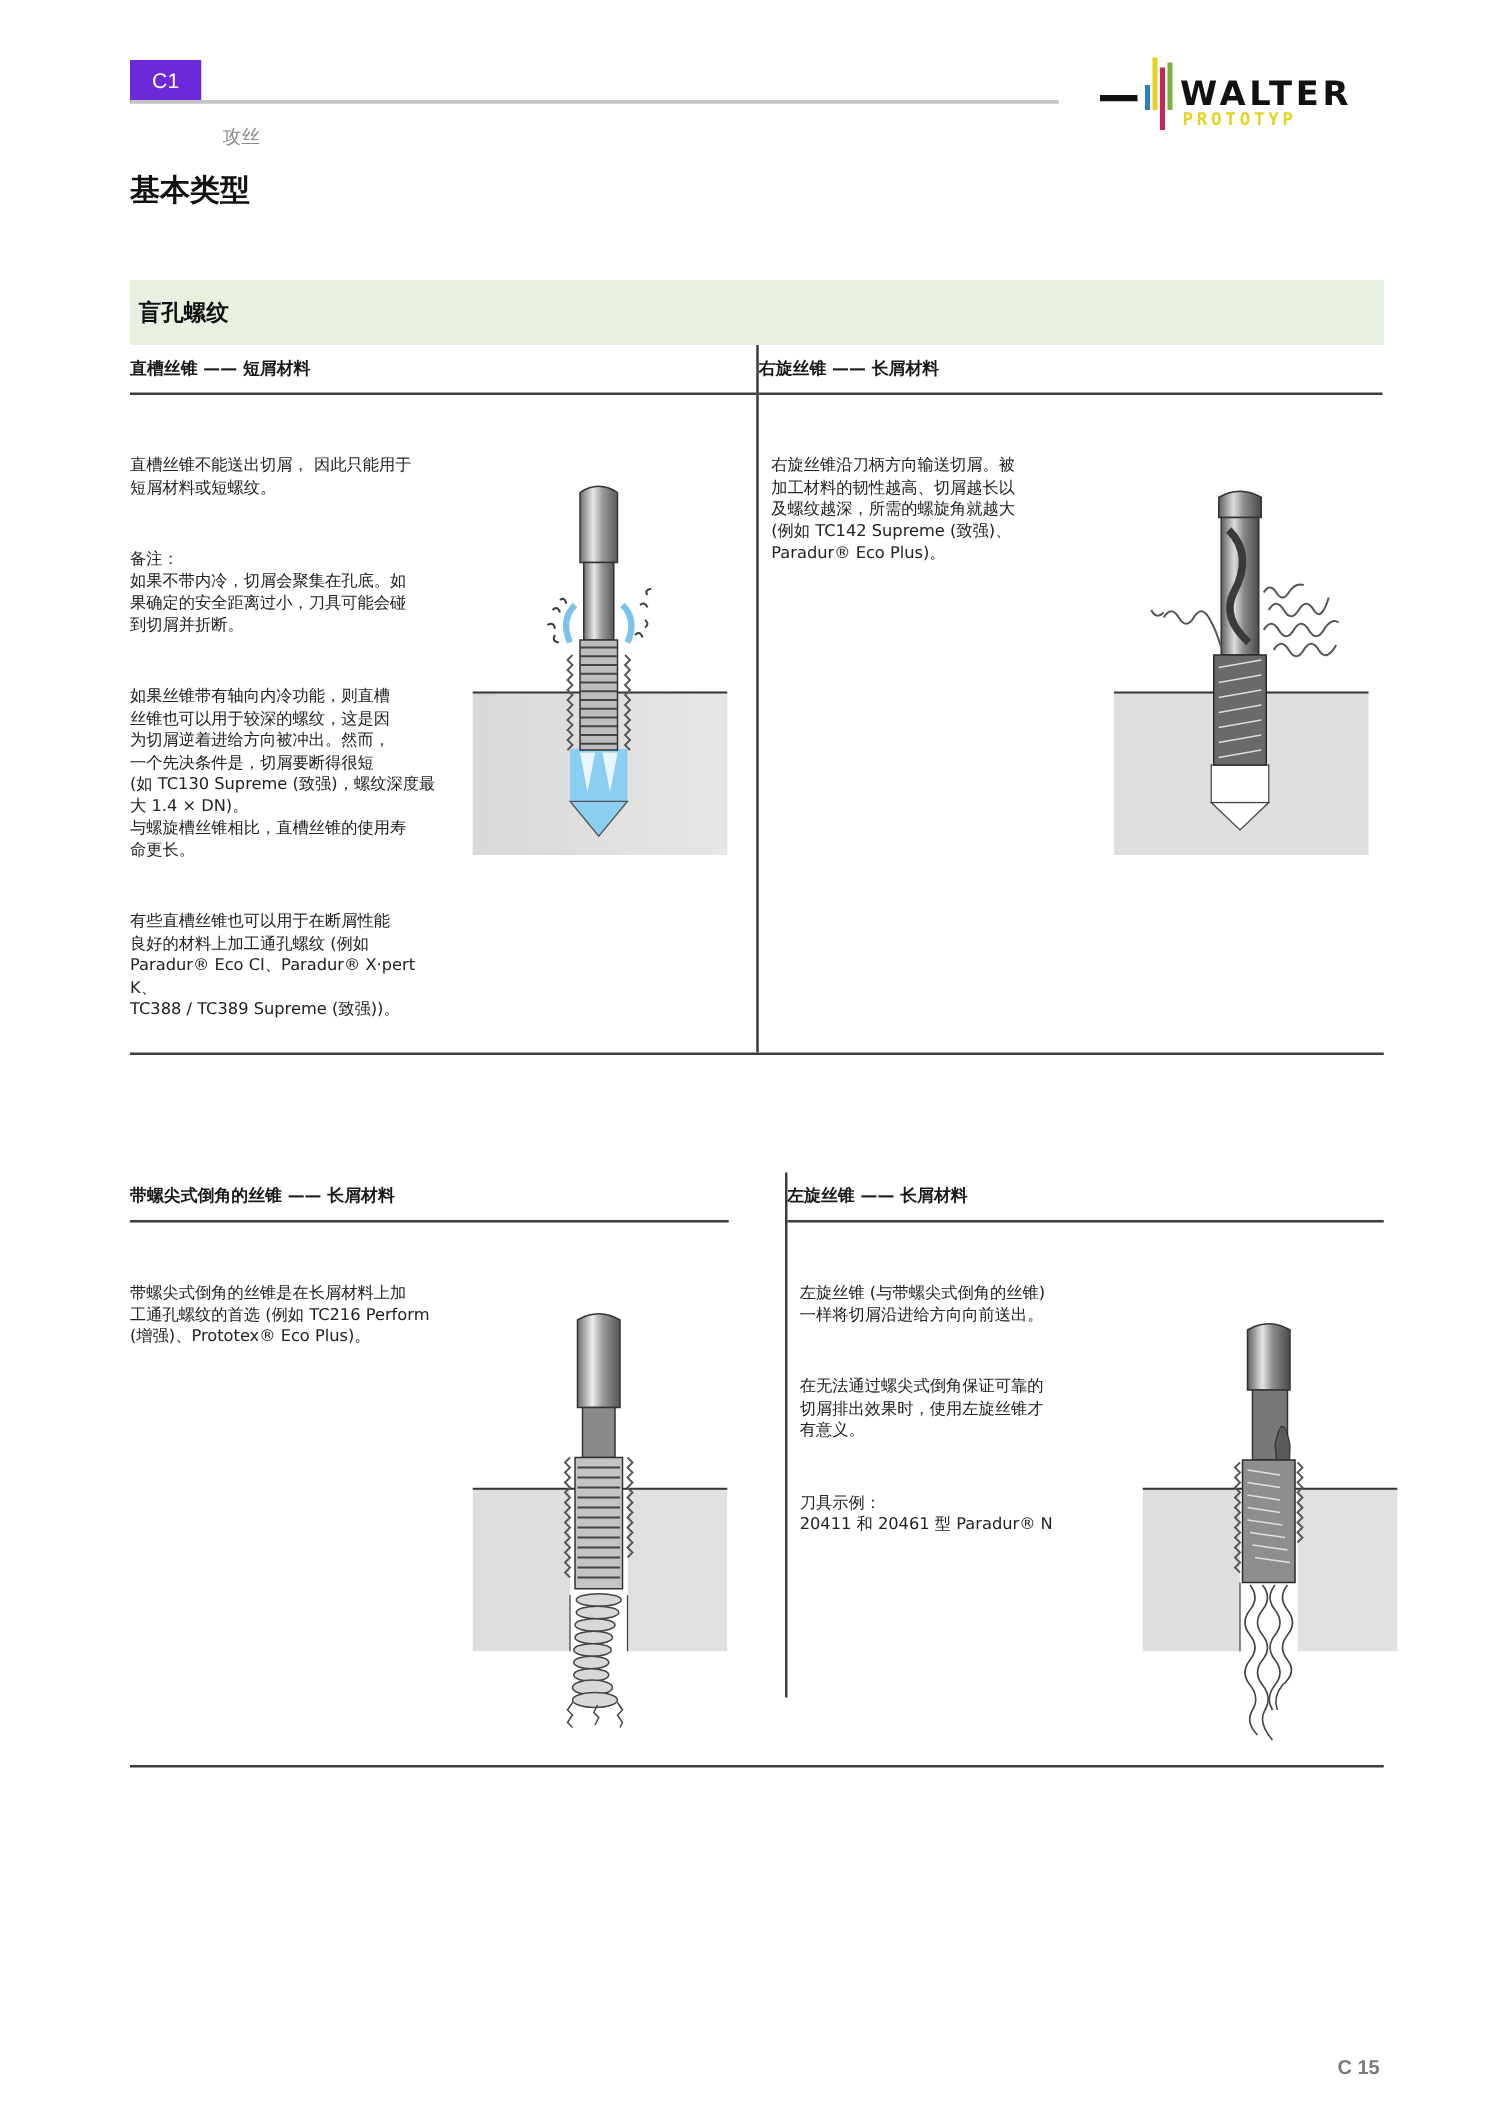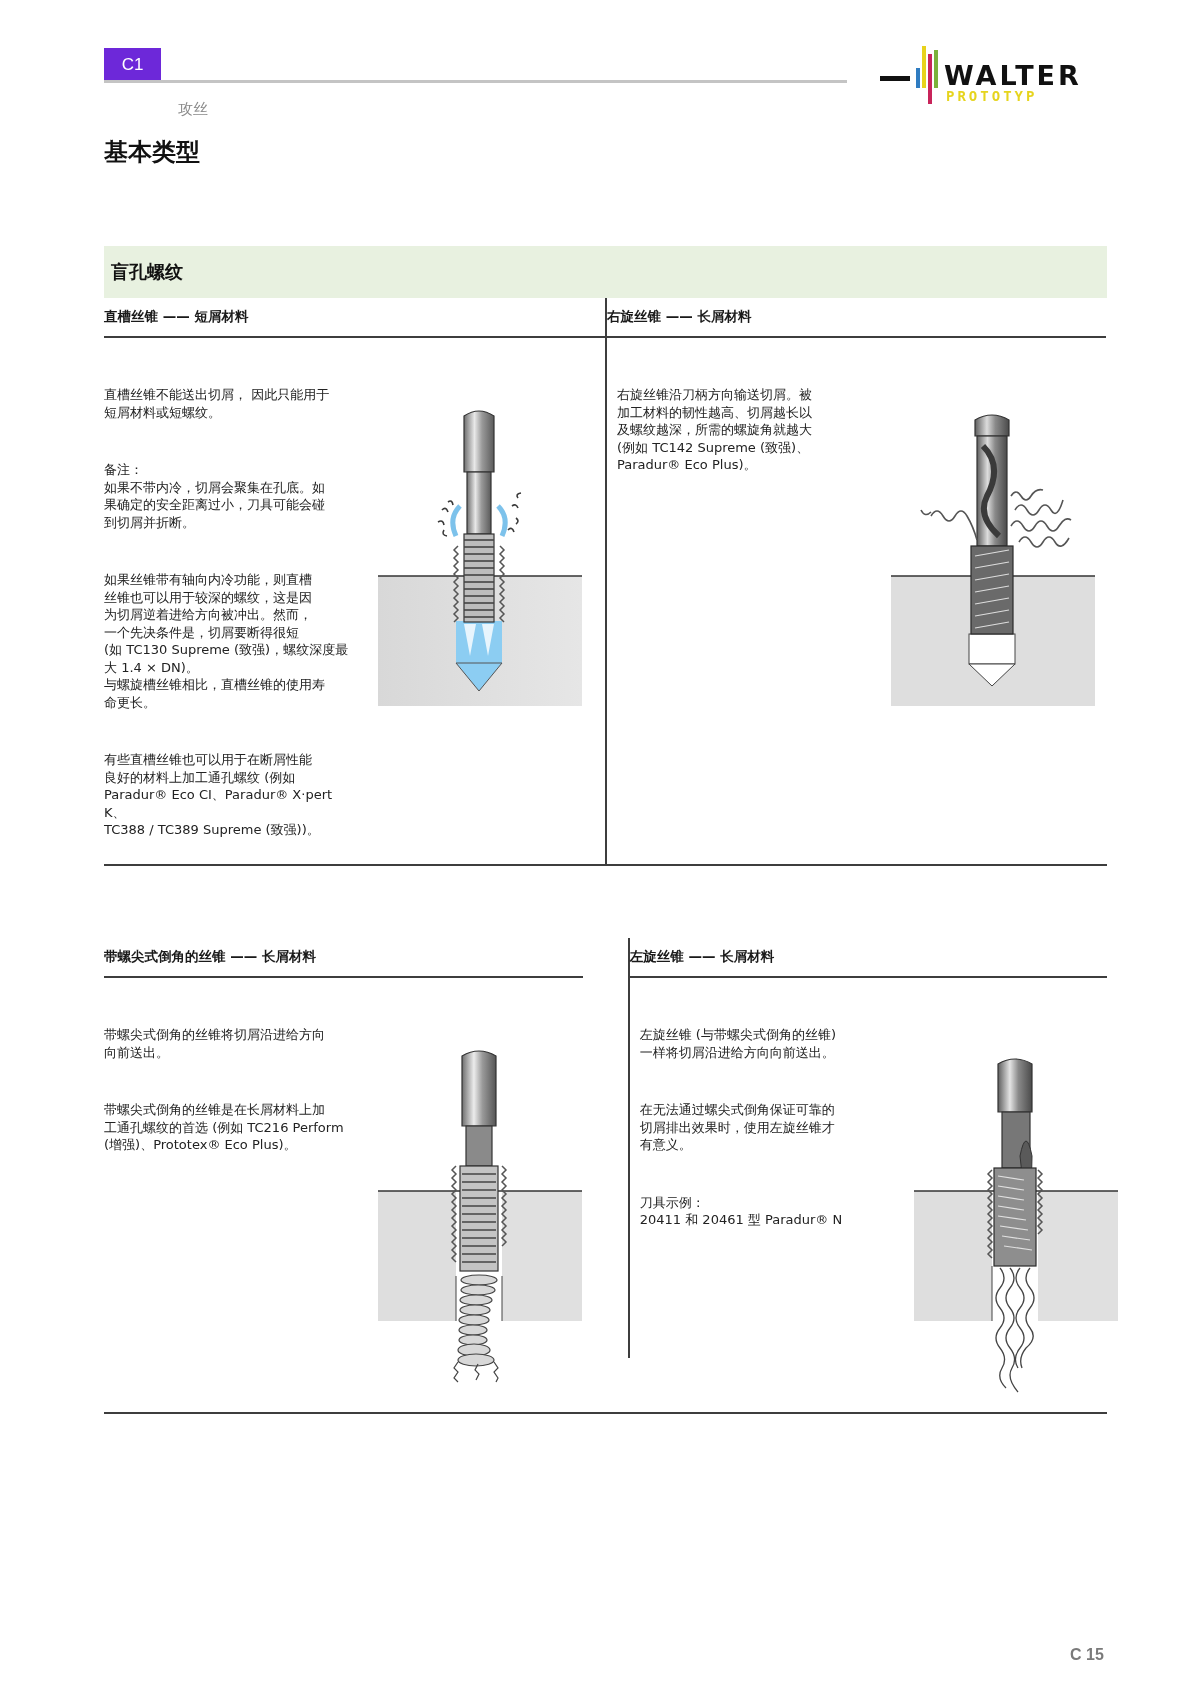--- a/index.html
+++ b/index.html
@@ -45,21 +45,21 @@
   <div class="bar" style="left:36px;top:24px;height:20px;background:#2f7cc1;"></div>
   <div class="bar" style="left:42px;top:2px;height:42px;background:#e8d21c;"></div>
   <div class="bar" style="left:48px;top:10px;height:50px;background:#c8245a;"></div>
   <div class="bar" style="left:54px;top:6px;height:38px;background:#7bb23a;"></div>
   <div class="wordmark">WALTER</div>
   <div class="sub">PROTOTYP</div>
 </div>
 
 <div class="page-title">基本类型</div>
 
-<div class="section" style="top:246px;">
+<div class="section" style="top:224px;">
   <div class="section-band">盲孔螺纹</div>
   <div class="cols" style="height:566px;">
     <div class="col left">
       <div class="col-head">直槽丝锥 —— 短屑材料</div>
       <div class="col-text">
         <p>直槽丝锥不能送出切屑， 因此只能用于
 短屑材料或短螺纹。</p>
         <p>备注：
 如果不带内冷，切屑会聚集在孔底。如
 果确定的安全距离过小，刀具可能会碰
@@ -187,22 +187,20 @@
     </div>
   </div>
   <div class="bottom-rule" style="top:618px;"></div>
 </div>
 
 <div class="section" style="top:938px;">
   <div class="cols" style="height:420px;gap:45px;">
     <div class="col left">
       <div class="col-head">带螺尖式倒角的丝锥 —— 长屑材料</div>
       <div class="col-text">
-        <p>带螺尖式倒角的丝锥将切屑沿进给方向
-向前送出。</p>
         <p>带螺尖式倒角的丝锥是在长屑材料上加
 工通孔螺纹的首选 (例如 TC216 Perform
 (增强)、Prototex® Eco Plus)。</p>
       </div>
 
       <svg class="illus" style="left:274px;top:108px;" width="204" height="360" viewBox="0 0 204 360">
         <defs>
           <linearGradient id="shank3" x1="0" x2="1">
             <stop offset="0" stop-color="#6e6e6e"></stop>
               <stop offset="0.35" stop-color="#ececec"></stop>

